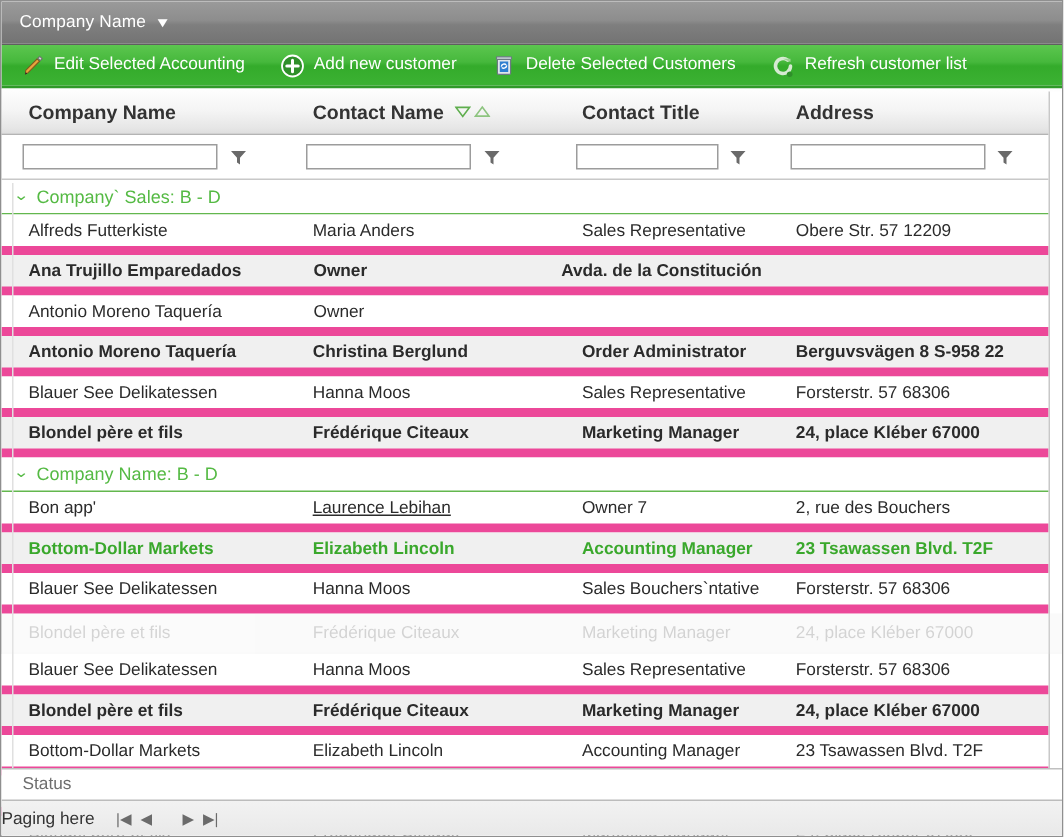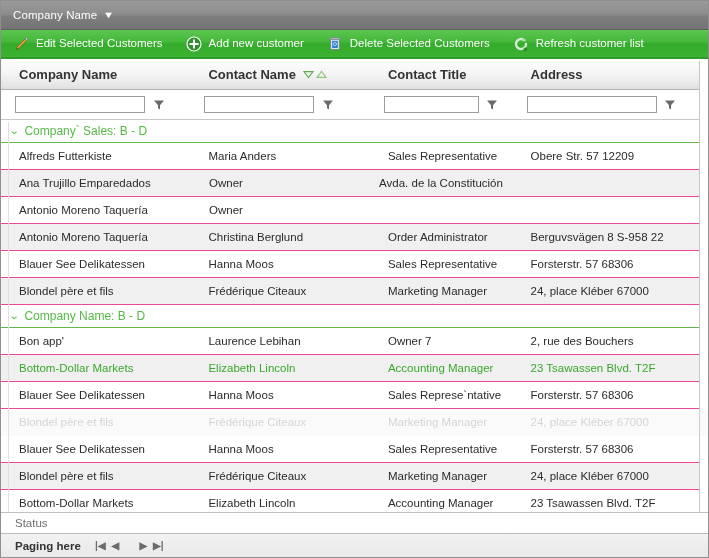--- a/index.html
+++ b/index.html
@@ -162,24 +162,24 @@
     line-height: 1;
     color: #55ba44;
     transform: scaleX(1.3);
     display: inline-block;
   }
   .row {
     height: 27px;
     box-sizing: border-box;
     display: flex;
     align-items: center;
-    border-bottom: 1px solid #ec4899;
-    background: #ffffff;
-  }
-  .row.alt { background: #f0f0f0; }
+    border-bottom: 6px solid #ec4899;
+    background: #ffffff;
+  }
+  .row.alt { background: #f0f0f0; font-weight: bold; }
   .row.sel .cell { color: #3aa82c; }
   .row.ghost {
     background: #e8e8e8;
     opacity: .20;
     filter: blur(.4px);
     border-bottom: 1px solid #e4e4e4;
   }
   .cell {
     box-sizing: border-box;
     padding-left: 18px;
@@ -219,24 +219,22 @@
   }
   .pagingbar {
     position: absolute;
     left: 0; right: 0;
     bottom: 0;
     height: 23px;
     box-sizing: border-box;
     background: linear-gradient(to bottom, #f2f2f2 0%, #e9e9e9 100%);
     display: flex;
     align-items: center;
-    padding-left: 14px;
     font-size: 11.5px;
     color: #333333;
-    font-weight: bold;
   }
   .pager {
     display: flex;
     align-items: center;
     margin-left: 12px;
   }
   .pbtn {
     width: 15px;
     height: 15px;
     display: inline-flex;
@@ -271,21 +269,21 @@
   <div class="toolbar">
 
     <div class="tb-btn">
       <span class="ic">
         <svg width="16" height="16" viewBox="0 0 16 16">
           <path d="M3 13.2 L4.6 12.6 L12.4 4.8 L10.8 3.2 L3.1 11 Z" fill="#e8a33d" stroke="#7a5a1c" stroke-width=".7"></path>
           <path d="M11.2 2.8 L12.6 1.6 L14.1 3.1 L12.8 4.4 Z" fill="#d8d8d8" stroke="#6f6f6f" stroke-width=".7"></path>
           <path d="M2.6 13.6 L3.2 12.2 L4.2 13.2 Z" fill="#2b2b2b"></path>
         </svg>
       </span>
-      <span class="lbl">Edit Selected Customers</span>
+      <span class="lbl">Edit Selected Accounting</span>
     </div>
 
     <div class="tb-btn">
       <span class="ic">
         <svg width="16" height="16" viewBox="0 0 16 16">
           <circle cx="8" cy="8" r="7" fill="#2f8f2a" stroke="#ffffff" stroke-width="1.2"></circle>
           <path d="M8 4.2 V11.8 M4.2 8 H11.8" stroke="#ffffff" stroke-width="2" stroke-linecap="round"></path>
         </svg>
       </span>
       <span class="lbl">Add new customer</span>
@@ -418,34 +416,34 @@
         <div class="cell" style="width: 180px;">Frédérique Citeaux</div>
         <div class="cell" style="width: 143px;">Marketing Manager</div>
         <div class="cell" style="width: 196px;">24, place Kléber 67000</div>
       </div>
       <div class="group-head">
         <span class="gchev">⌄</span>
         <span>Company Name: B - D</span>
       </div>
       <div class="row">
         <div class="cell" style="width: 190px;">Bon app'</div>
-        <div class="cell" style="width: 180px;">Laurence Lebihan</div>
+        <div class="cell" style="width: 180px; text-decoration: underline;">Laurence Lebihan</div>
         <div class="cell" style="width: 143px;">Owner 7</div>
         <div class="cell" style="width: 196px;">2, rue des Bouchers</div>
       </div>
       <div class="row alt sel">
         <div class="cell" style="width: 190px;">Bottom-Dollar Markets</div>
         <div class="cell" style="width: 180px;">Elizabeth Lincoln</div>
         <div class="cell" style="width: 143px;">Accounting Manager</div>
         <div class="cell" style="width: 196px;">23 Tsawassen Blvd. T2F</div>
       </div>
       <div class="row">
         <div class="cell" style="width: 190px;">Blauer See Delikatessen</div>
         <div class="cell" style="width: 180px;">Hanna Moos</div>
-        <div class="cell" style="width: 143px;">Sales Represe`ntative</div>
+        <div class="cell" style="width: 143px;">Sales Bouchers`ntative</div>
         <div class="cell" style="width: 196px;">Forsterstr. 57 68306</div>
       </div>
       <div class="row ghost">
         <div class="cell" style="width: 190px;">Blondel père et fils</div>
         <div class="cell" style="width: 180px;">Frédérique Citeaux</div>
         <div class="cell" style="width: 143px;">Marketing Manager</div>
         <div class="cell" style="width: 196px;">24, place Kléber 67000</div>
       </div>
       <div class="row">
         <div class="cell" style="width: 190px;">Blauer See Delikatessen</div>

